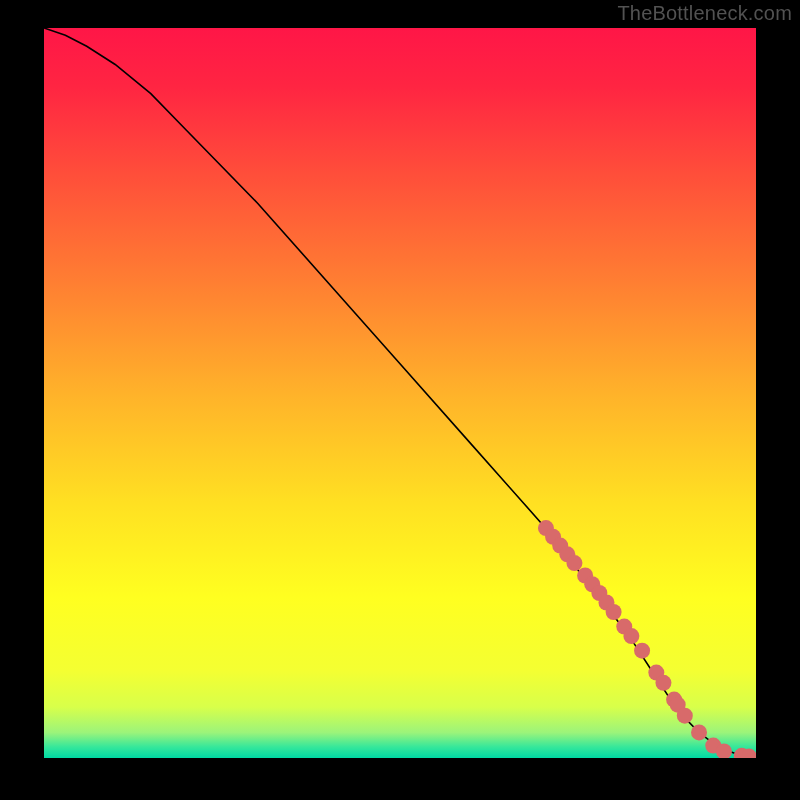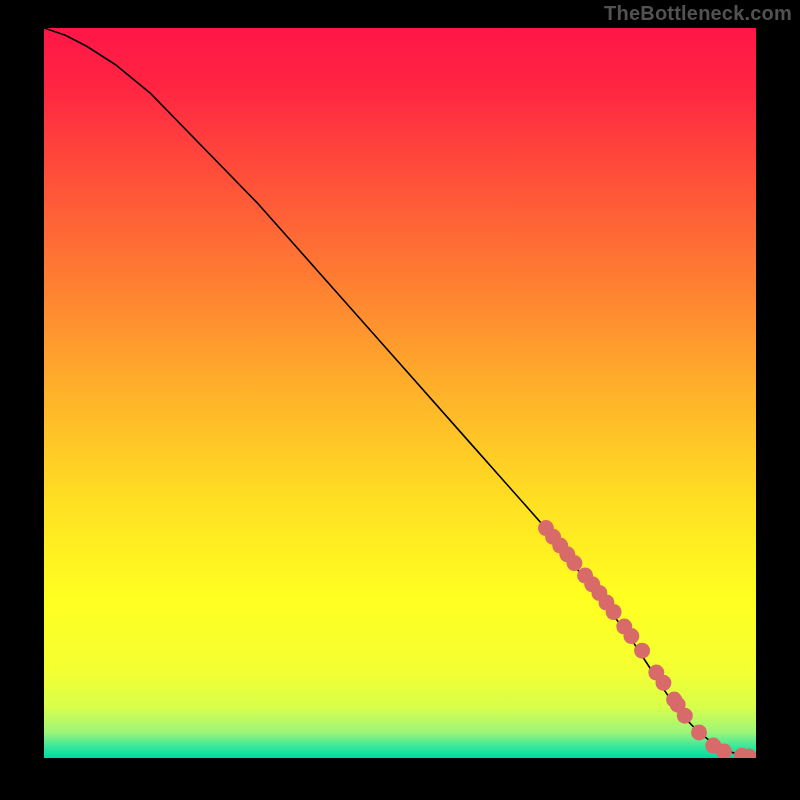--- a/index.html
+++ b/index.html
@@ -17,21 +17,21 @@
     height: 800px;
     background: #000;
   }
   .attribution {
     position: absolute;
     top: 2px;
     right: 8px;
     color: #525252;
     font-size: 20px;
     letter-spacing: 0.2px;
-    font-weight: 700;
+    font-weight: 400;
   }
   .plot-area {
     position: absolute;
     left: 44px;
     top: 28px;
     width: 712px;
     height: 730px;
     overflow: hidden;
   }
   .gradient {

